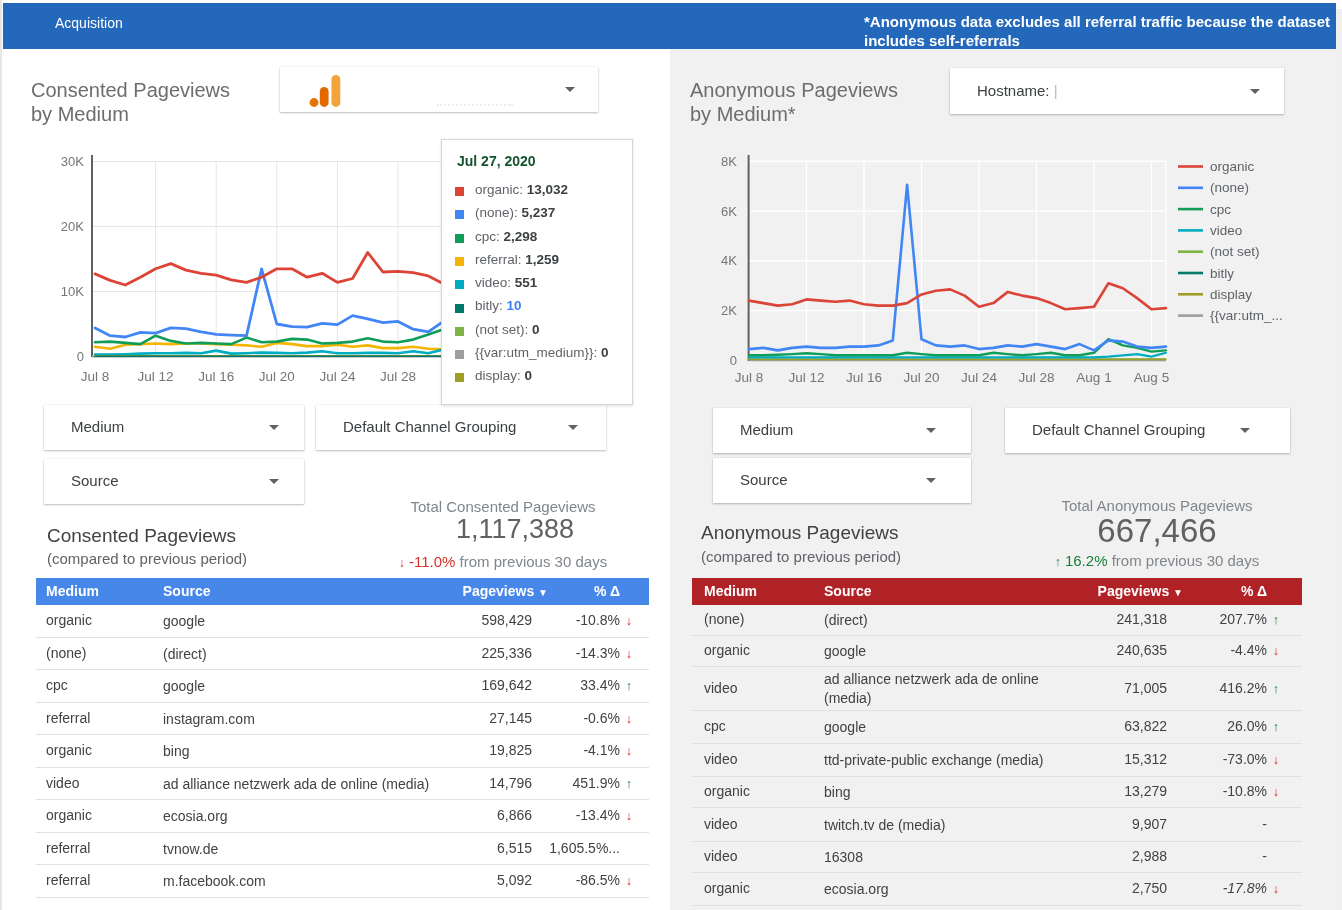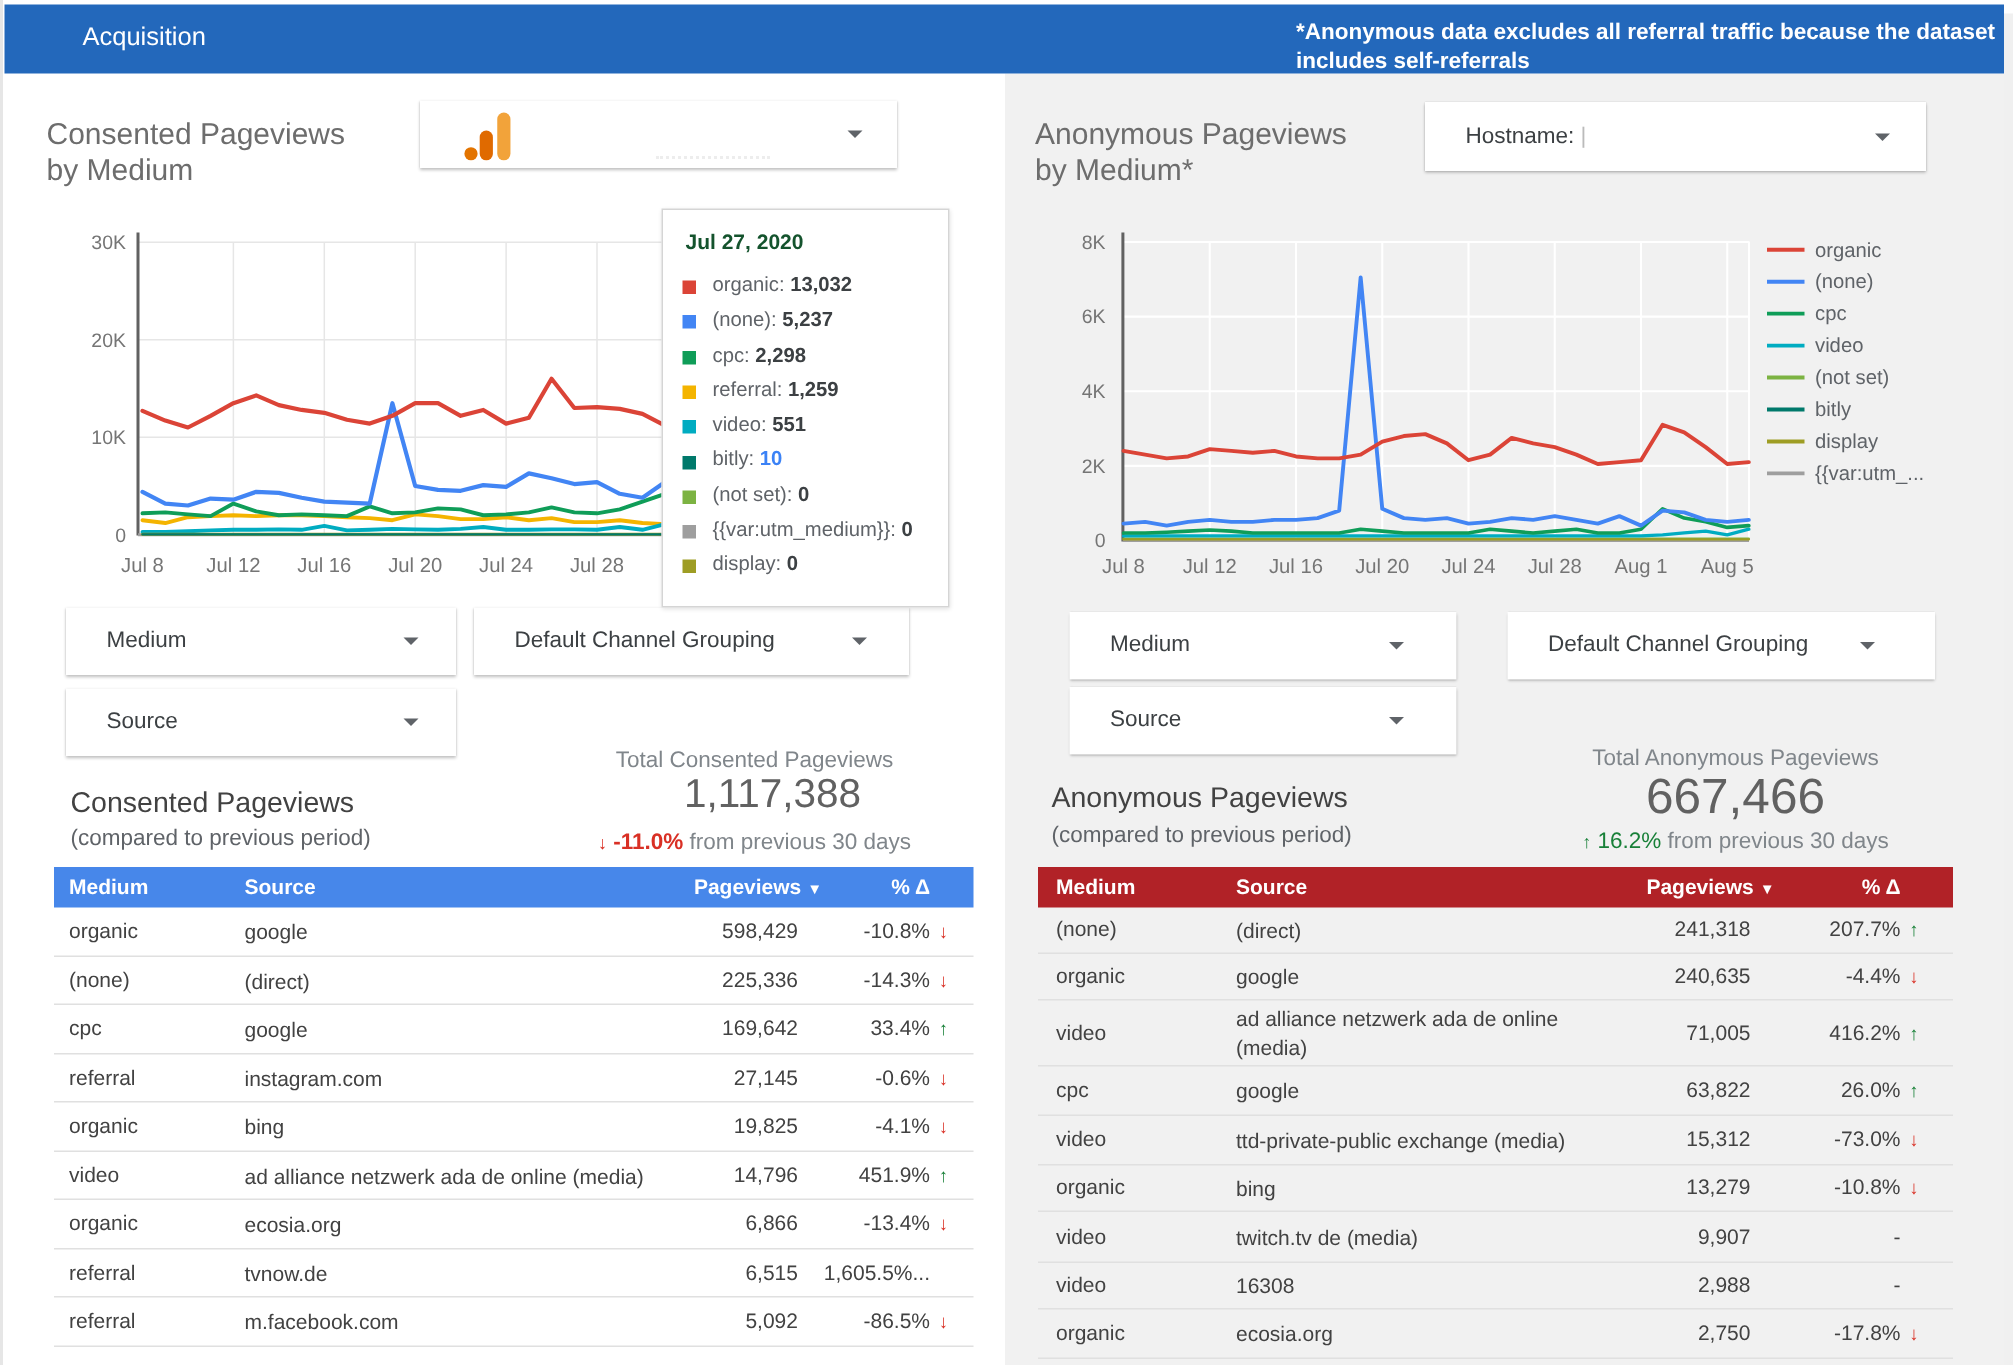--- a/index.html
+++ b/index.html
@@ -7,32 +7,32 @@
 .abs{position:absolute;}
 .card{position:absolute;background:#fff;box-shadow:0 1px 2px rgba(0,0,0,.25),0 0 1px rgba(0,0,0,.15);}
 .drop{font-size:15px;color:#3c4043;}
 .drop .lbl{position:absolute;left:27px;top:13px;}
 .caret{position:absolute;width:0;height:0;border-left:5px solid transparent;border-right:5px solid transparent;border-top:5px solid #5f6368;}
 .h2{font-size:20px;color:#6d6d6d;line-height:24px;}
 .tbl{position:absolute;font-size:14px;color:#424242;}
 .thead{position:absolute;left:0;top:0;right:0;height:27px;color:#fff;font-weight:bold;font-size:14px;}
 .row{position:absolute;left:0;right:0;}
 .sep{border-bottom:1px solid #e0e0e0;}
-.cUp{color:#188038;} .cDn{color:#d93025;font-weight:bold;}
+.cUp{color:#188038;} .cDn{color:#d93025;}
 .arr{display:inline-block;width:12px;text-align:right;font-weight:bold;font-size:12.5px;}
 </style></head>
 <body>
 <div class="abs" style="left:0;top:0;width:1342px;height:910px;background:#fff;">
 
 <div class="abs" style="left:670px;top:49px;width:666px;height:861px;background:#f1f1f1;"></div>
 <div class="abs" style="left:1336px;top:9px;width:6px;height:901px;background:#f0f0f0;"></div>
 <div class="abs" style="left:0;top:0;width:2px;height:910px;background:#e6e6e6;"></div>
 
 <div class="abs" style="left:3px;top:3px;width:1333px;height:46px;background:#2368bb;"></div>
-<div class="abs" style="left:55px;top:15px;font-size:17px;color:#fff;">Acquisition</div>
+<div class="abs" style="left:55px;top:15px;font-size:14px;color:#fff;">Acquisition</div>
 <div class="abs" style="left:864px;top:12px;font-size:15px;line-height:19px;color:#fff;font-weight:bold;white-space:nowrap;">*Anonymous data excludes all referral traffic because the dataset<br>includes self-referrals</div>
 
 <div class="abs h2" style="left:31px;top:78px;">Consented Pageviews<br>by Medium</div>
 <div class="card" style="left:280px;top:67px;width:318px;height:45px;">
   <svg class="abs" style="left:28px;top:7px;" width="36" height="36" viewBox="0 0 36 36">
     <circle cx="6" cy="28.5" r="4.4" fill="#e37400"></circle>
     <rect x="11.8" y="13" width="8.8" height="19.9" rx="4.4" fill="#e06a00"></rect>
     <rect x="23.5" y="1" width="8.8" height="31.9" rx="4.4" fill="#f2a33a"></rect>
   </svg>
   <div class="caret" style="left:285px;top:20px;"></div>
@@ -300,16 +300,16 @@
 <div class="row sep" style="top:264px;height:31px;">
         <span class="abs" style="left:12px;top:6px;">video</span>
         <span class="abs" style="left:132px;top:6px;width:240px;line-height:19px;">16308</span>
         <span class="abs" style="right:135px;top:6px;">2,988</span>
         <span class="abs" style="right:23px;top:6px;white-space:nowrap;">-<span class="arr"></span></span>
       </div>
 <div class="row sep" style="top:295px;height:33px;">
         <span class="abs" style="left:12px;top:7px;">organic</span>
         <span class="abs" style="left:132px;top:7px;width:240px;line-height:19px;">ecosia.org</span>
         <span class="abs" style="right:135px;top:7px;">2,750</span>
-        <span class="abs" style="right:23px;top:7px;white-space:nowrap;">-17.8%<span class="arr cDn">↓</span></span>
+        <span class="abs" style="right:23px;top:7px;white-space:nowrap;font-style:italic;">-17.8%<span class="arr cDn">↓</span></span>
       </div>
 </div>
 </div>
 
 </body></html>

